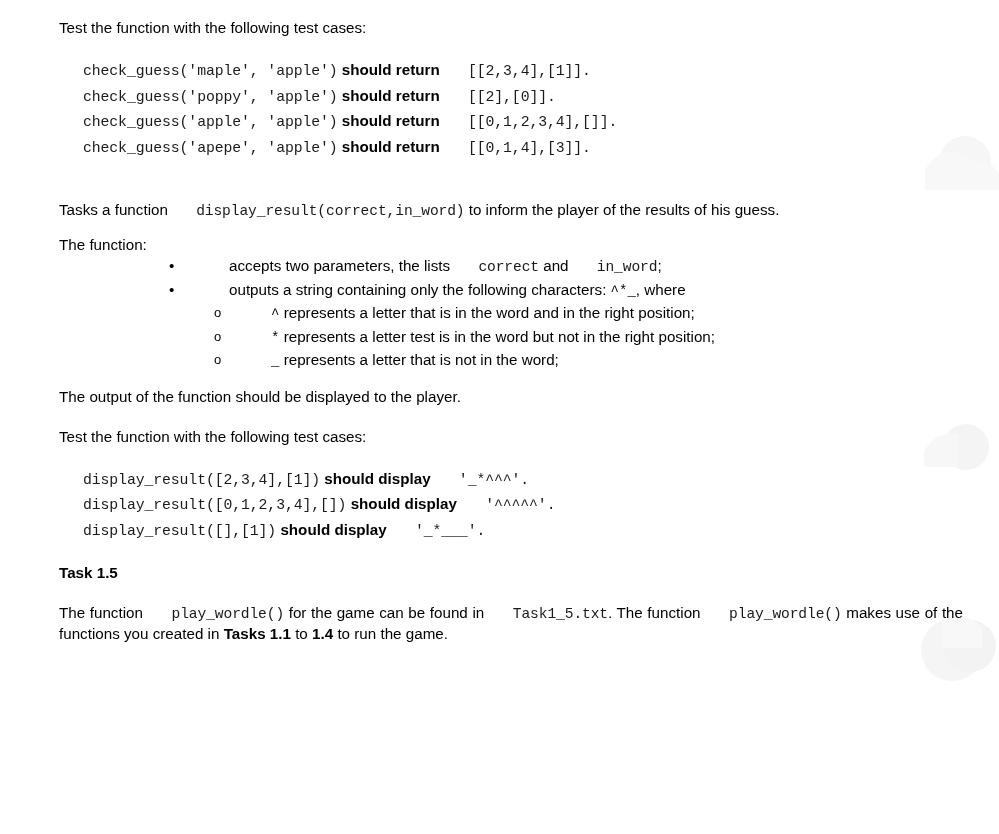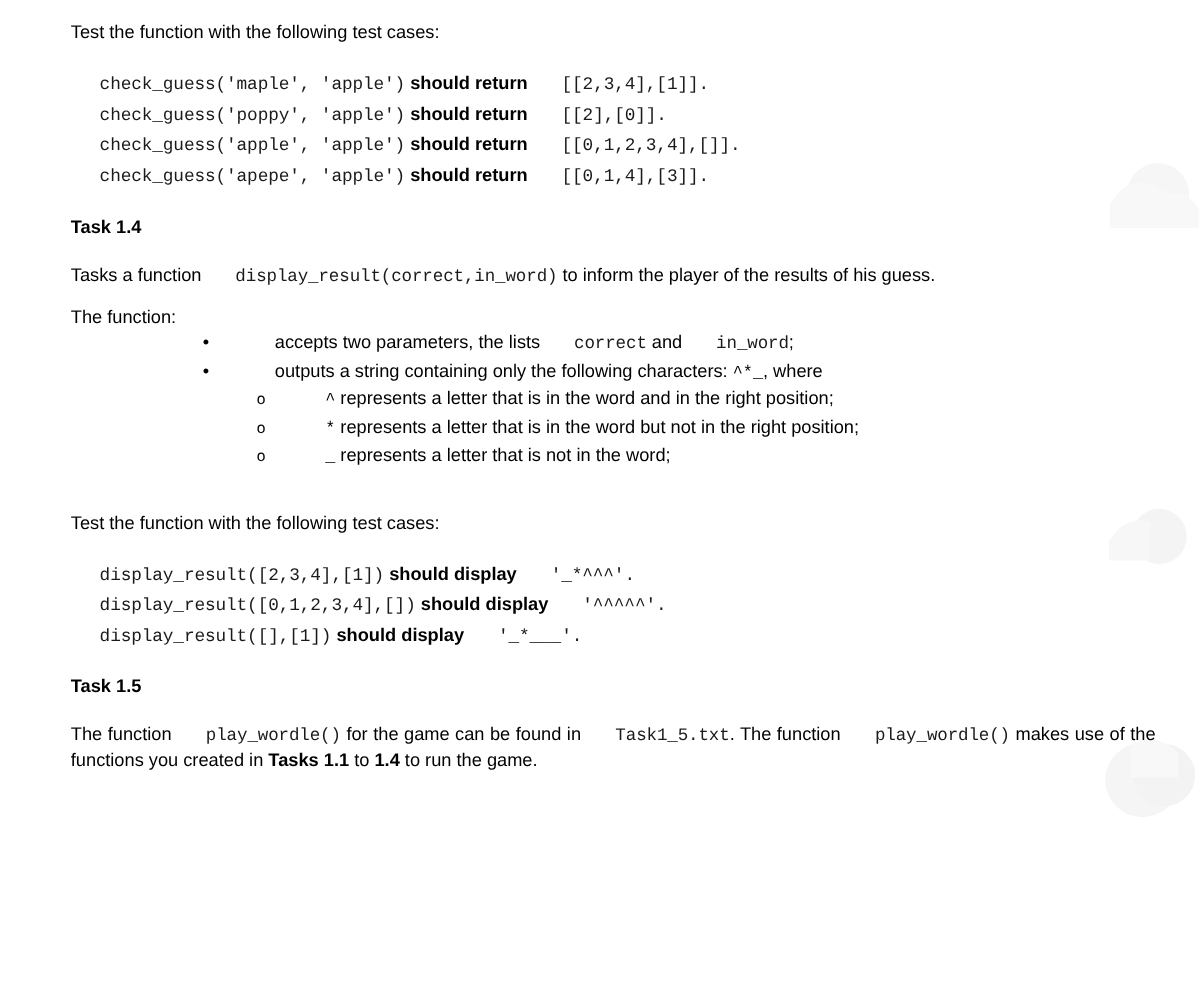--- a/index.html
+++ b/index.html
@@ -164,21 +164,20 @@
 
     <div>
       <p class="codeline"><span class="mono">check_guess('maple', 'apple')</span> <span class="bold">should return</span> <span class="mono">[[2,3,4],[1]].</span></p>
       <p class="codeline"><span class="mono">check_guess('poppy', 'apple')</span> <span class="bold">should return</span> <span class="mono">[[2],[0]].</span></p>
       <p class="codeline"><span class="mono">check_guess('apple', 'apple')</span> <span class="bold">should return</span> <span class="mono">[[0,1,2,3,4],[]].</span></p>
       <p class="codeline"><span class="mono">check_guess('apepe', 'apple')</span> <span class="bold">should return</span> <span class="mono">[[0,1,4],[3]].</span></p>
     </div>
 
     <div class="spacer-20"></div>
 
-    <p class="heading">Task 1.4</p>
 
     <div class="spacer-20"></div>
 
     <p class="para justify"><span>Tasks a function </span><span class="mono">display_result(correct,in_word)</span><span> to inform the player of the results of his guess.</span></p>
 
     <div class="spacer-14"></div>
 
     <p class="para">The function:</p>
 
     <ul class="lvl1">
@@ -188,29 +187,30 @@
       <li>
         <span class="bullet-dot">•</span><span>outputs a string containing only the following characters: </span><span class="sym">^*_</span><span>, where</span>
       </li>
     </ul>
 
     <ul class="lvl2">
       <li>
         <span class="bullet-circle">o</span><span class="sym">^</span><span> represents a letter that is in the word and in the right position;</span>
       </li>
       <li>
-        <span class="bullet-circle">o</span><span class="sym">*</span><span> represents a letter that is in the word but not in the right position;</span>
+        <span class="bullet-circle">o</span><span class="sym">*</span><span> represents a letter test is in the word but not in the right position;</span>
       </li>
       <li>
         <span class="bullet-circle">o</span><span class="sym">_</span><span> represents a letter that is not in the word;</span>
       </li>
     </ul>
 
     <div class="spacer-14"></div>
 
+    <p class="para">The output of the function should be displayed to the player.</p>
 
     <div class="spacer-20"></div>
 
     <p class="para">Test the function with the following test cases:</p>
 
     <div class="spacer-20"></div>
 
     <div>
       <p class="codeline"><span class="mono">display_result([2,3,4],[1])</span> <span class="bold">should display</span> <span class="mono">'_*^^^'.</span></p>
       <p class="codeline"><span class="mono">display_result([0,1,2,3,4],[])</span> <span class="bold">should display</span> <span class="mono">'^^^^^'.</span></p>

